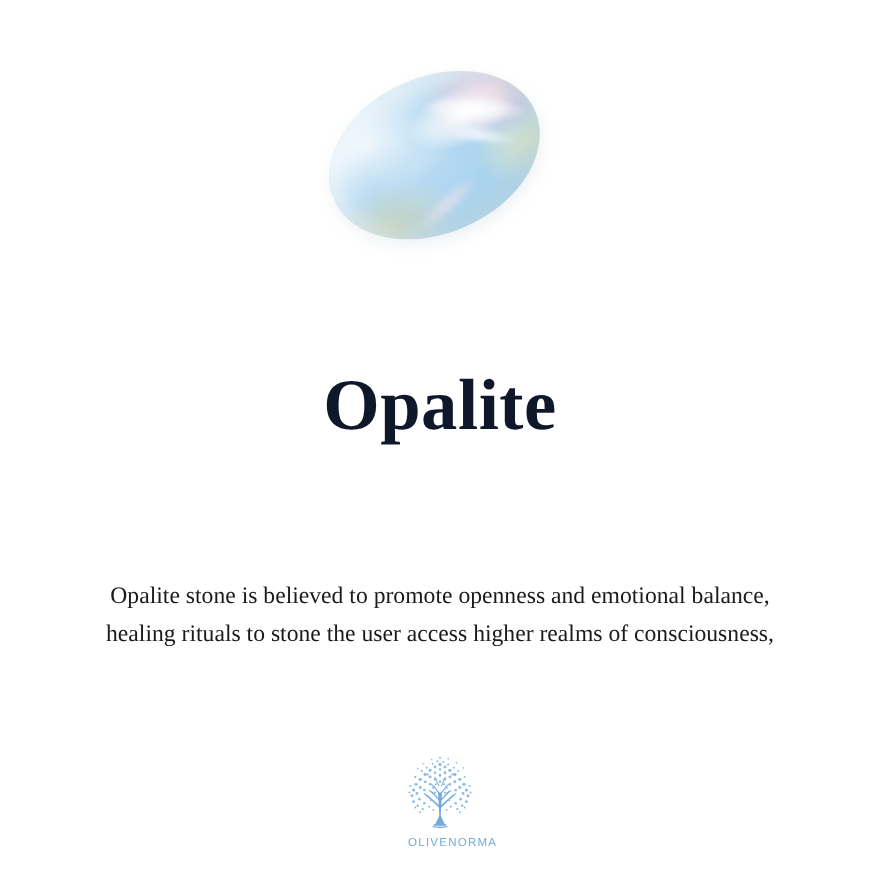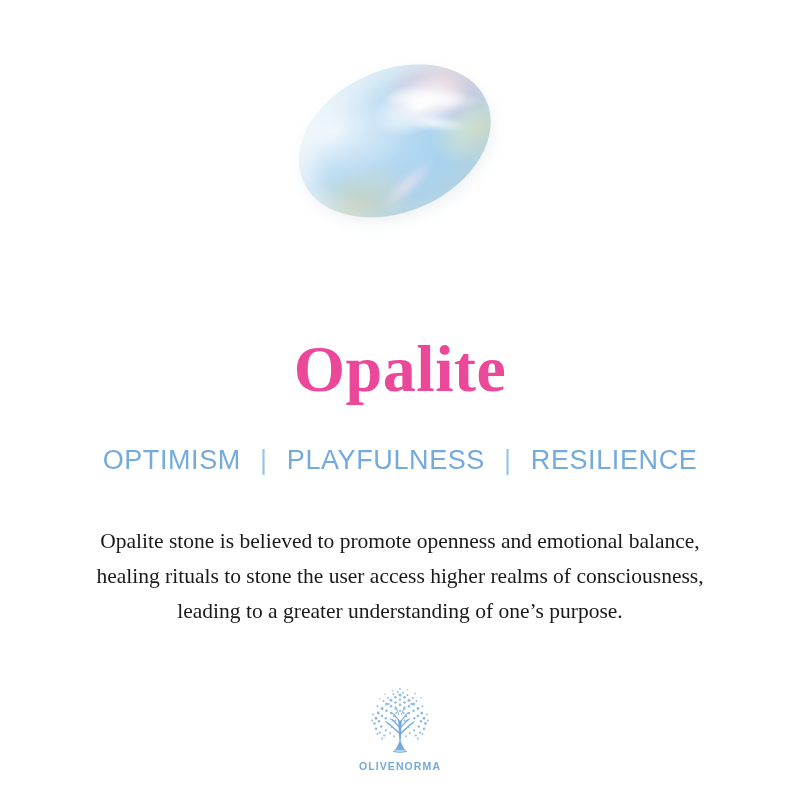--- a/index.html
+++ b/index.html
@@ -104,21 +104,21 @@
     position: absolute;
     left: 0;
     top: 332px;
     width: 800px;
     text-align: center;
     font-family: "Liberation Serif", serif;
     font-size: 66px;
     line-height: 74px;
     font-weight: 700;
     letter-spacing: 0.5px;
-    color: #ec4899;
+    color: #0f172a;
   }
 
   
   .subtitle {
     position: absolute;
     left: 0;
     top: 444px;
     width: 800px;
     text-align: center;
     font-family: "Liberation Sans", sans-serif;
@@ -165,54 +165,47 @@
     display: block;
     margin: 0 auto;
     width: 76px;
     height: 72px;
   }
   .logo-word {
     display: block;
     margin-top: 2px;
     font-family: "Liberation Sans", sans-serif;
     font-size: 10.5px;
-    font-weight: 700;
+    font-weight: 400;
     letter-spacing: 1.1px;
     color: #73aadd;
+    text-align: right;
   }
 </style>
 </head>
 <body>
 
 <div class="page">
 
   <div class="stone-wrap">
     <div class="stone-stage">
       <div class="stone">
         <div class="stone-glint-a"></div>
         <div class="stone-glint-b"></div>
         <div class="stone-glint-c"></div>
       </div>
     </div>
   </div>
 
   <div class="title">Opalite</div>
 
-  <div class="subtitle">
-    <span>OPTIMISM</span>
-    <span class="sep">|</span>
-    <span>PLAYFULNESS</span>
-    <span class="sep">|</span>
-    <span>RESILIENCE</span>
-  </div>
 
   <div class="bodytext">
     <span class="ln">Opalite stone is believed to promote openness and emotional balance,</span>
     <span class="ln">healing rituals to stone the user access higher realms of consciousness,</span>
-    <span class="ln">leading to a greater understanding of one’s purpose.</span>
   </div>
 
   <div class="logo">
     <svg class="logo-mark" viewBox="0 0 100 96" aria-hidden="true">
       <g fill="#73aadd">
 
         <path d="M47.6 46 L49.2 74 L46.4 80 L44.2 84.5 L55.8 84.5 L53.6 80 L50.9 74 L52.4 46 Z"></path>
 
         <path d="M42.6 84.2 h14.8 v1.9 h-14.8 z"></path>
         <path d="M40.5 86.4 c5,1.2 14,1.2 19,0 l-0.7 1.7 c-5,1.0 -12.6,1.0 -17.6,0 z"></path>

